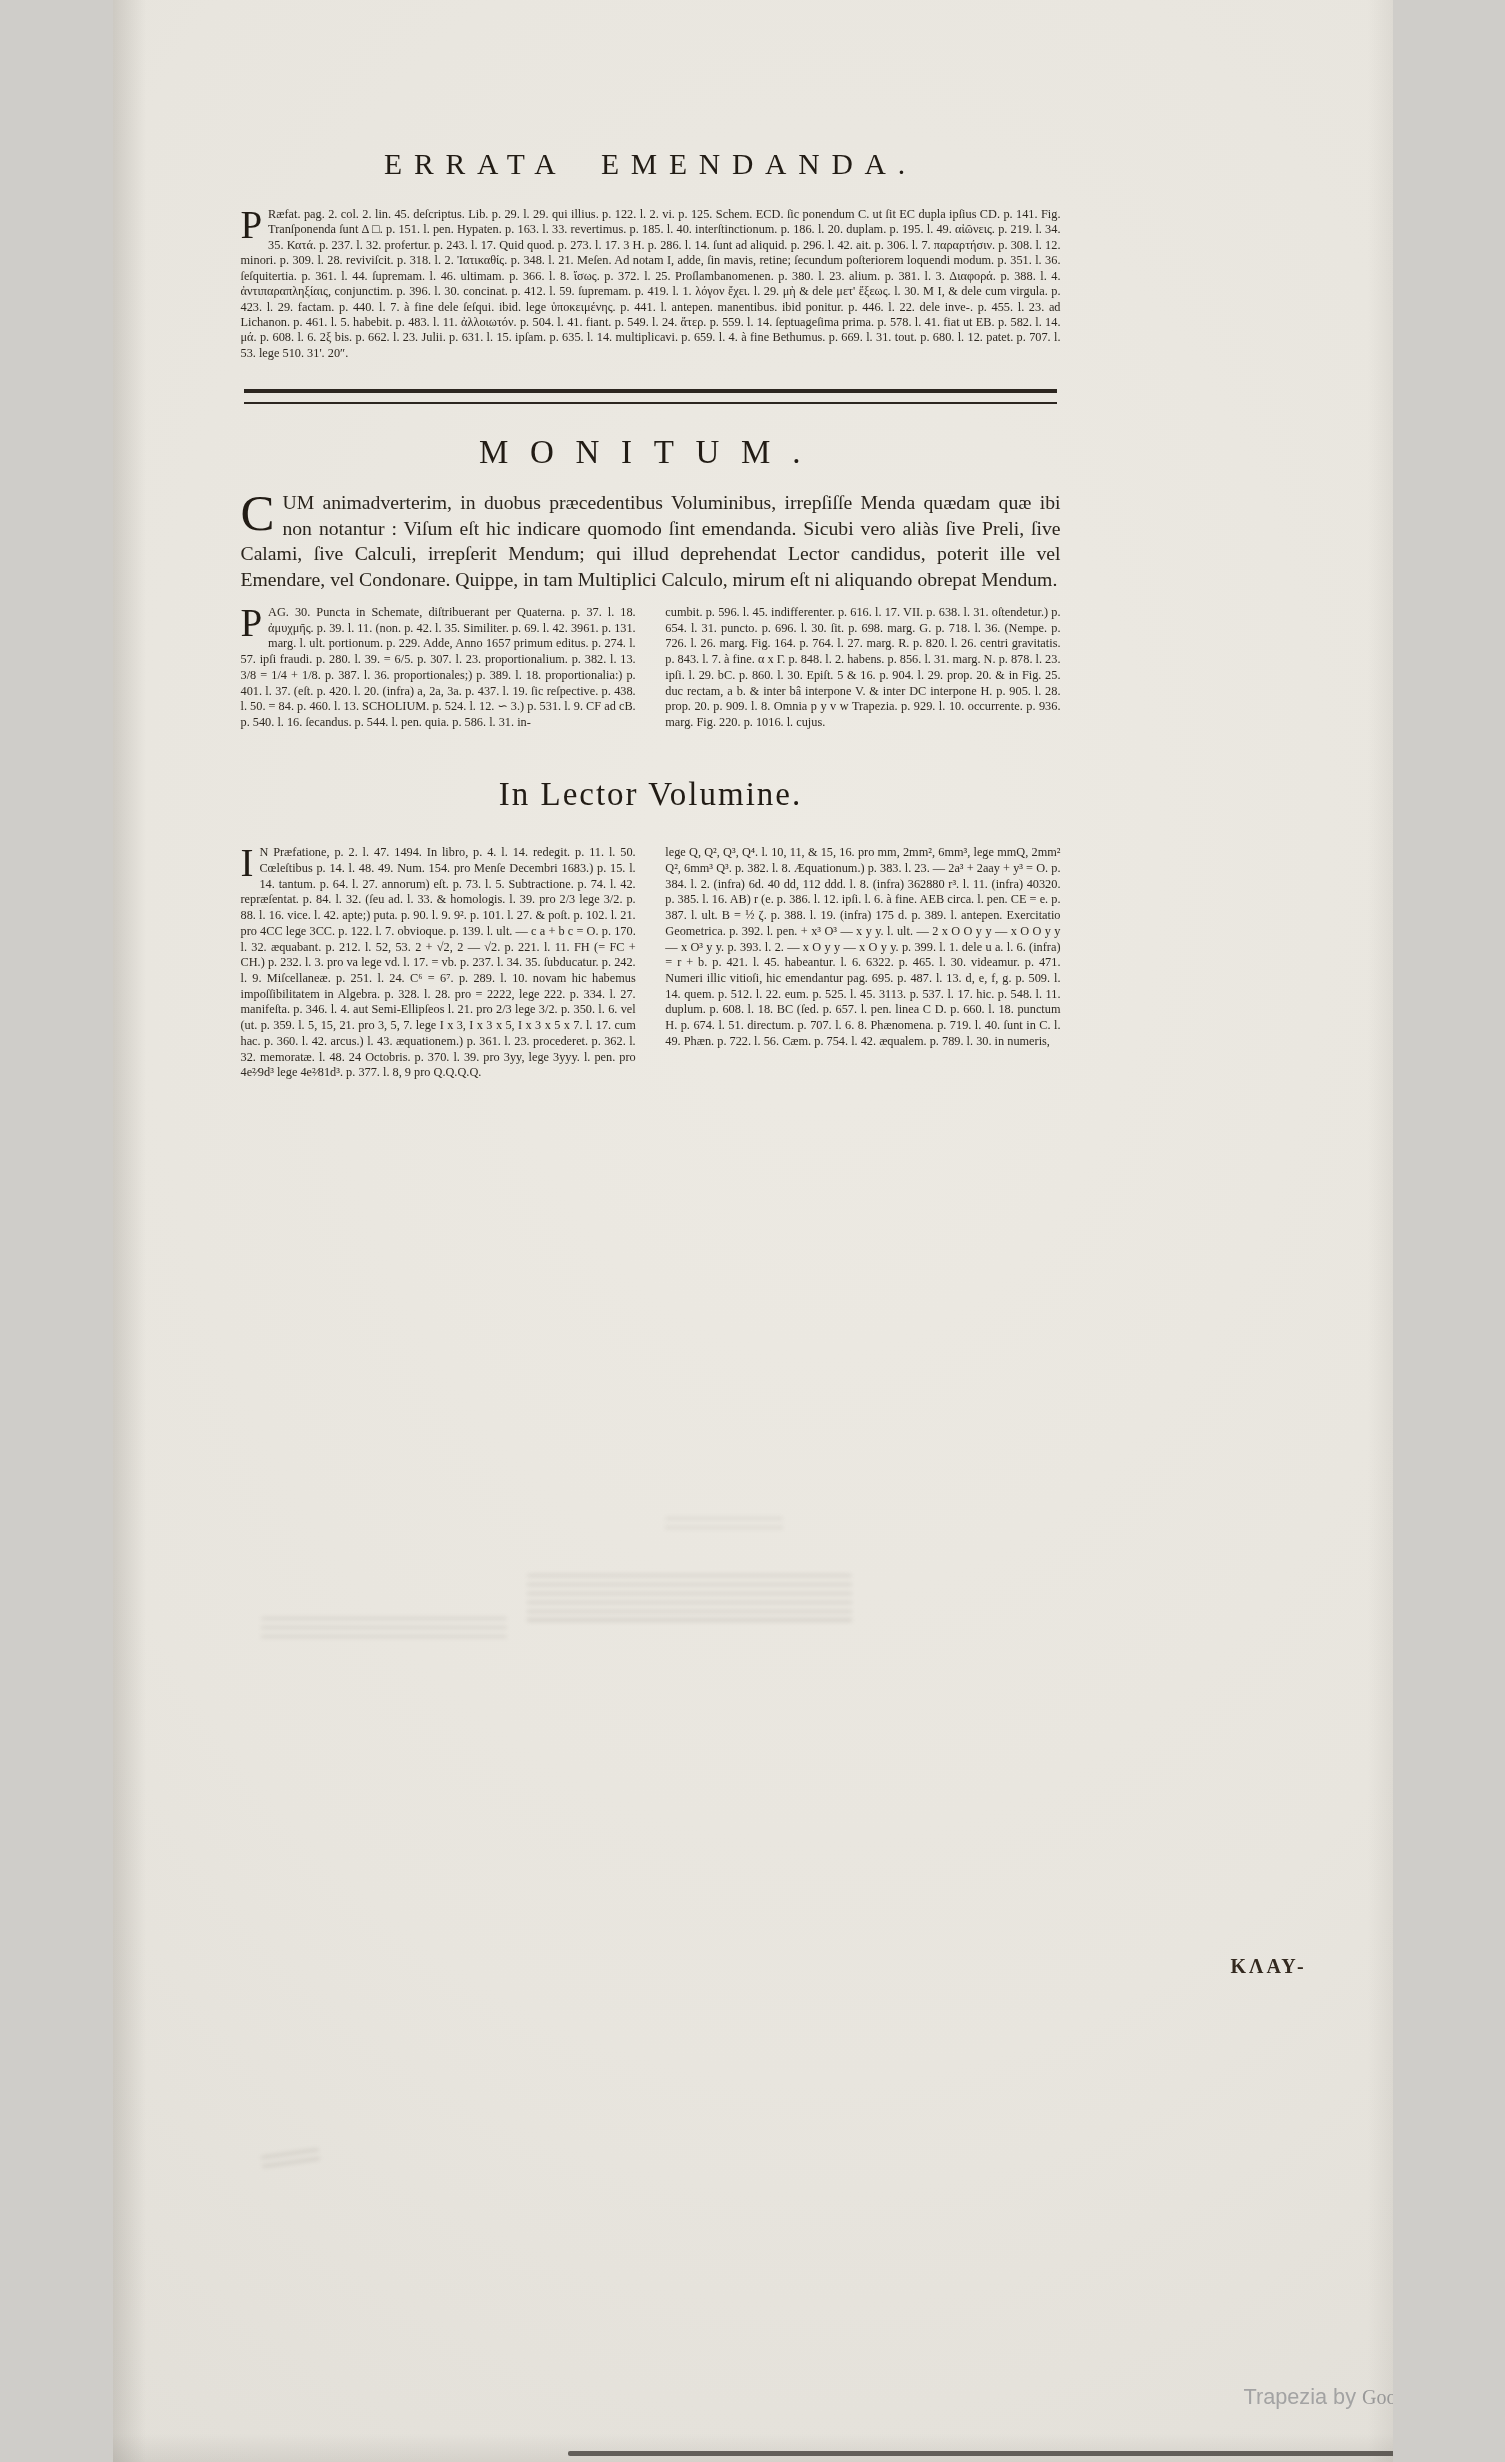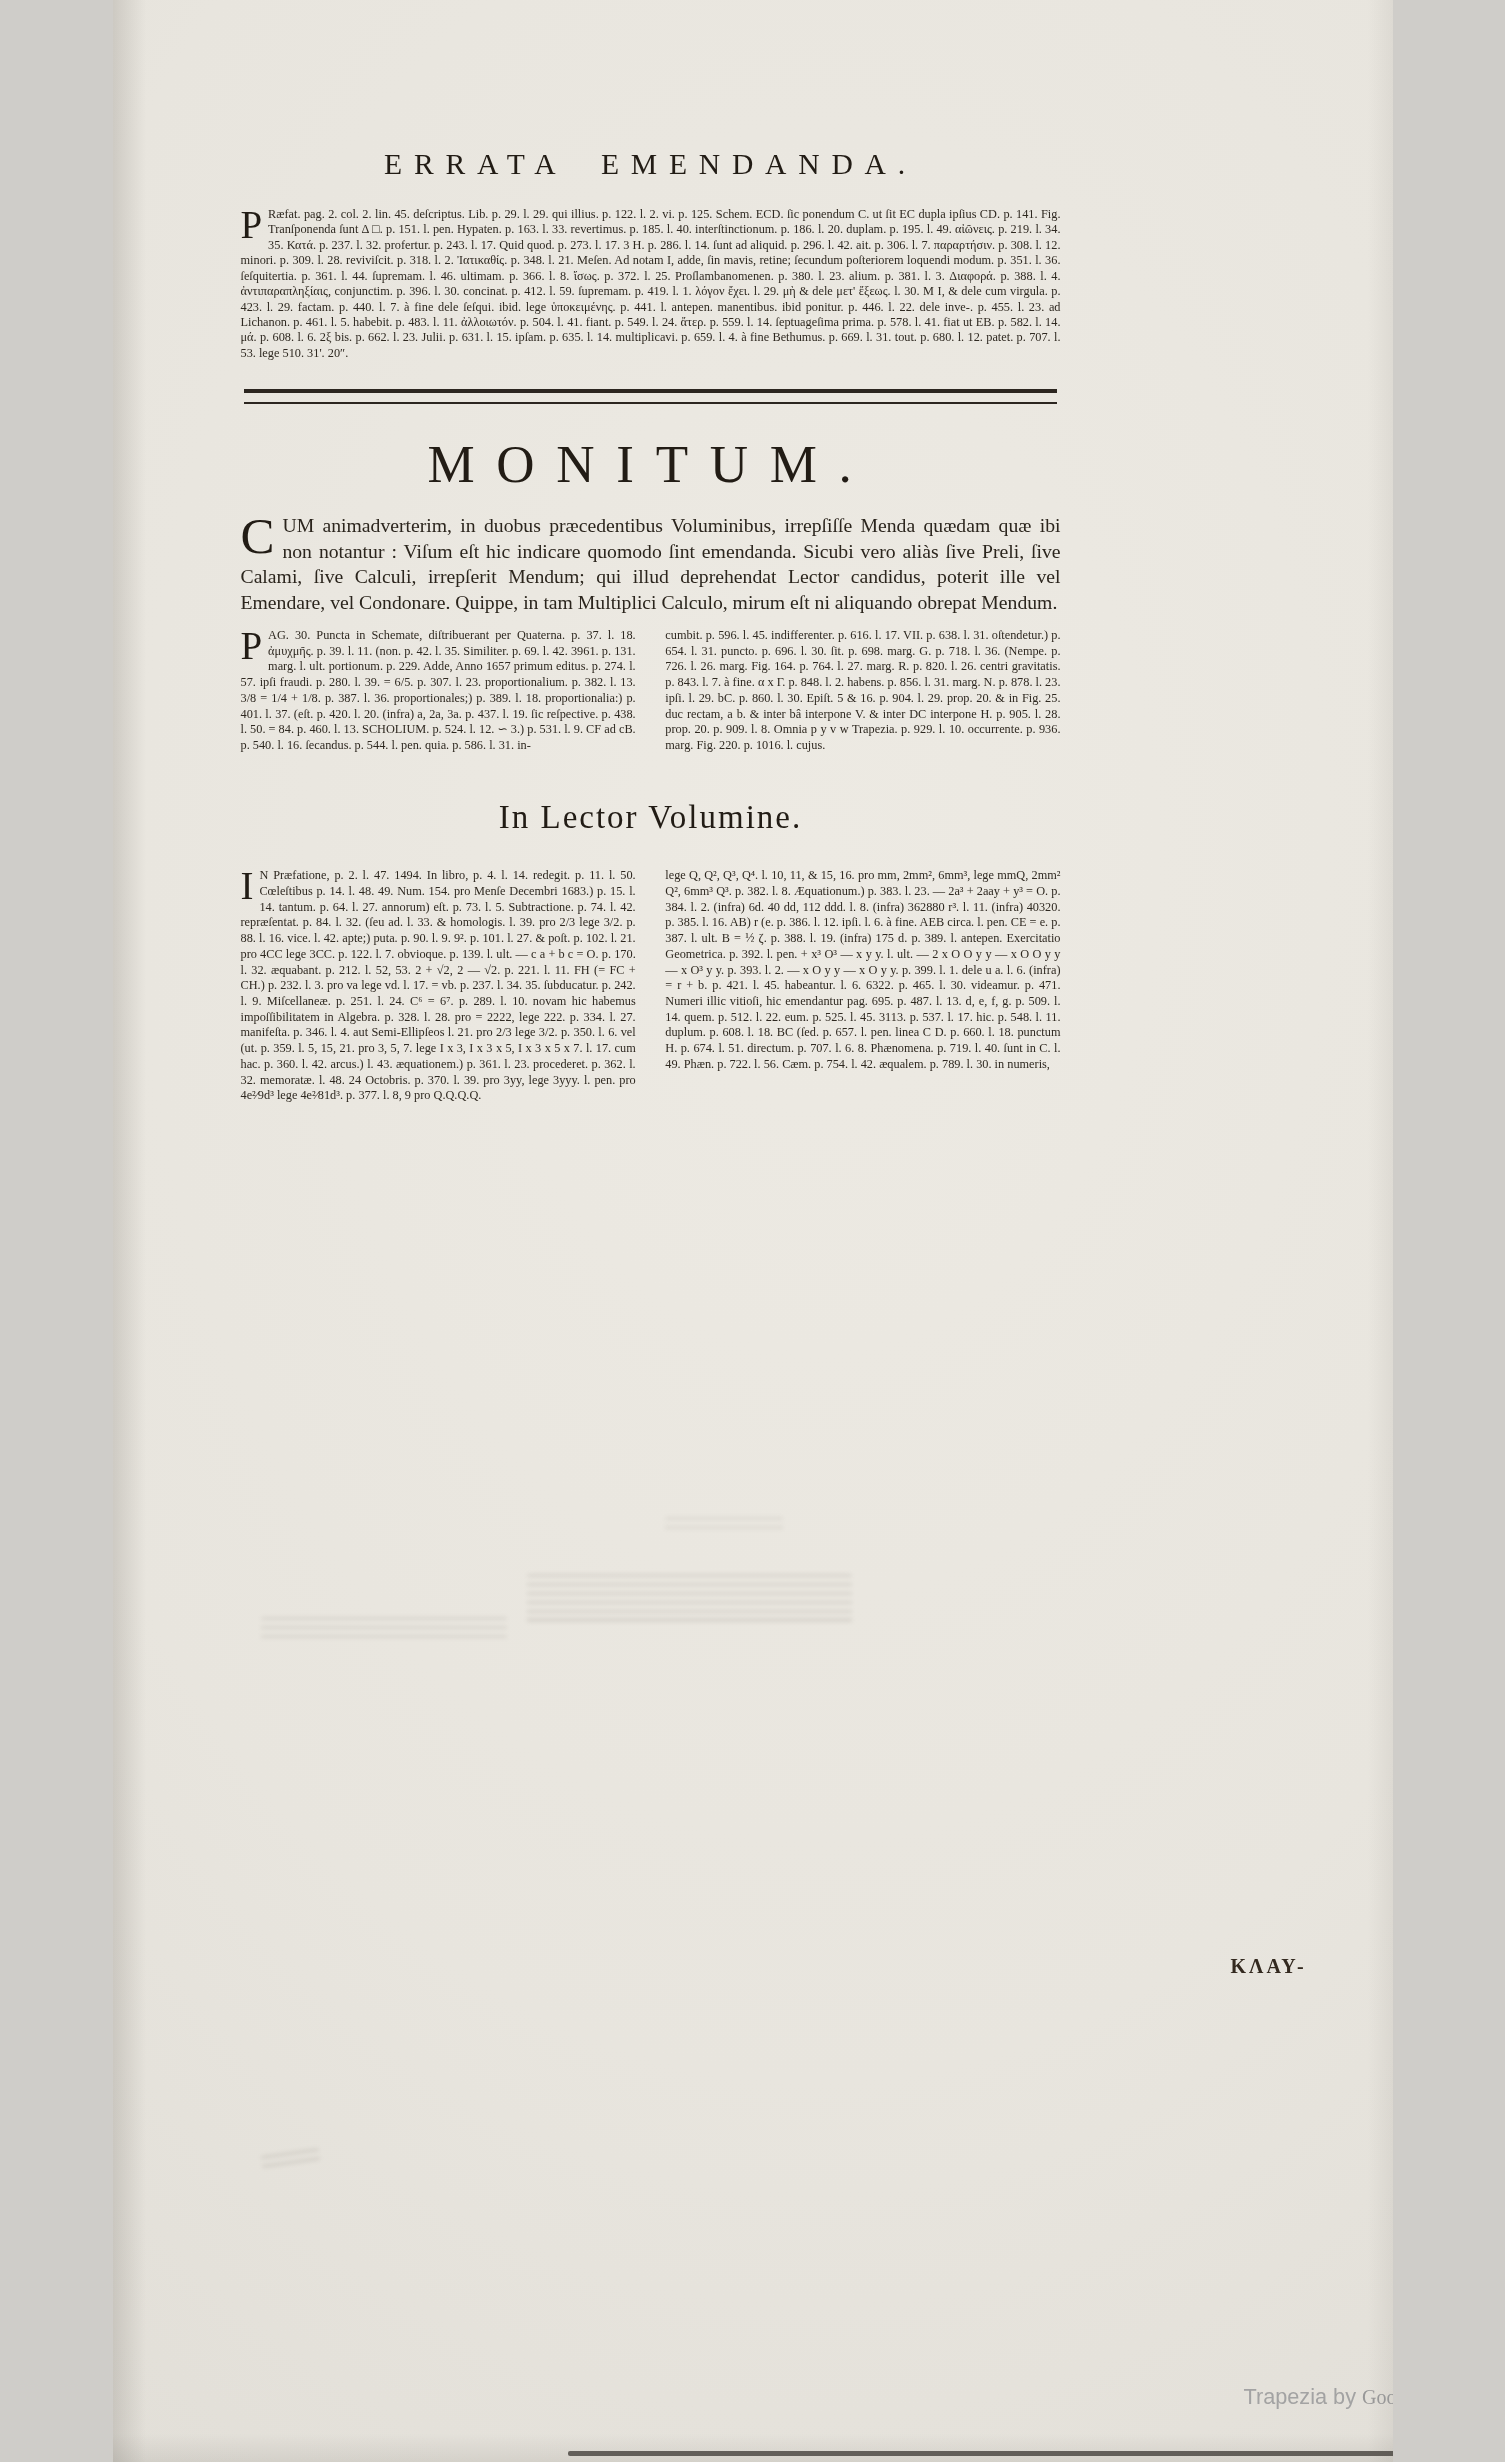--- a/index.html
+++ b/index.html
@@ -37,21 +37,21 @@
     padding:2px 5.9px 0 0;color:#221c15;
   }
   .dropcap.big{font-size:51px;padding:3px 7.9px 0 0;}
   .rule{
     margin:27.6px 3.9px 0 3.9px;height:8.9px;
     border-top:4.9px solid #2c2620;
     border-bottom:2px solid #2c2620;
   }
   .monitum-head{
     margin:29.6px 0 19.7px 0;text-align:center;
-    font-size:53px;font-weight:normal;letter-spacing:21.7px;
+    font-size:33px;font-weight:normal;letter-spacing:21.7px;
     color:#221c15;
   }
   .monitum-par{
     font-size:19.7px;line-height:1.3;text-align:justify;
     margin:0;color:#2b251d;
   }
   .vol-head{
     margin:33px 0 19.7px 0;text-align:center;
     font-size:33px;font-weight:normal;letter-spacing:2px;
     color:#221c15;

